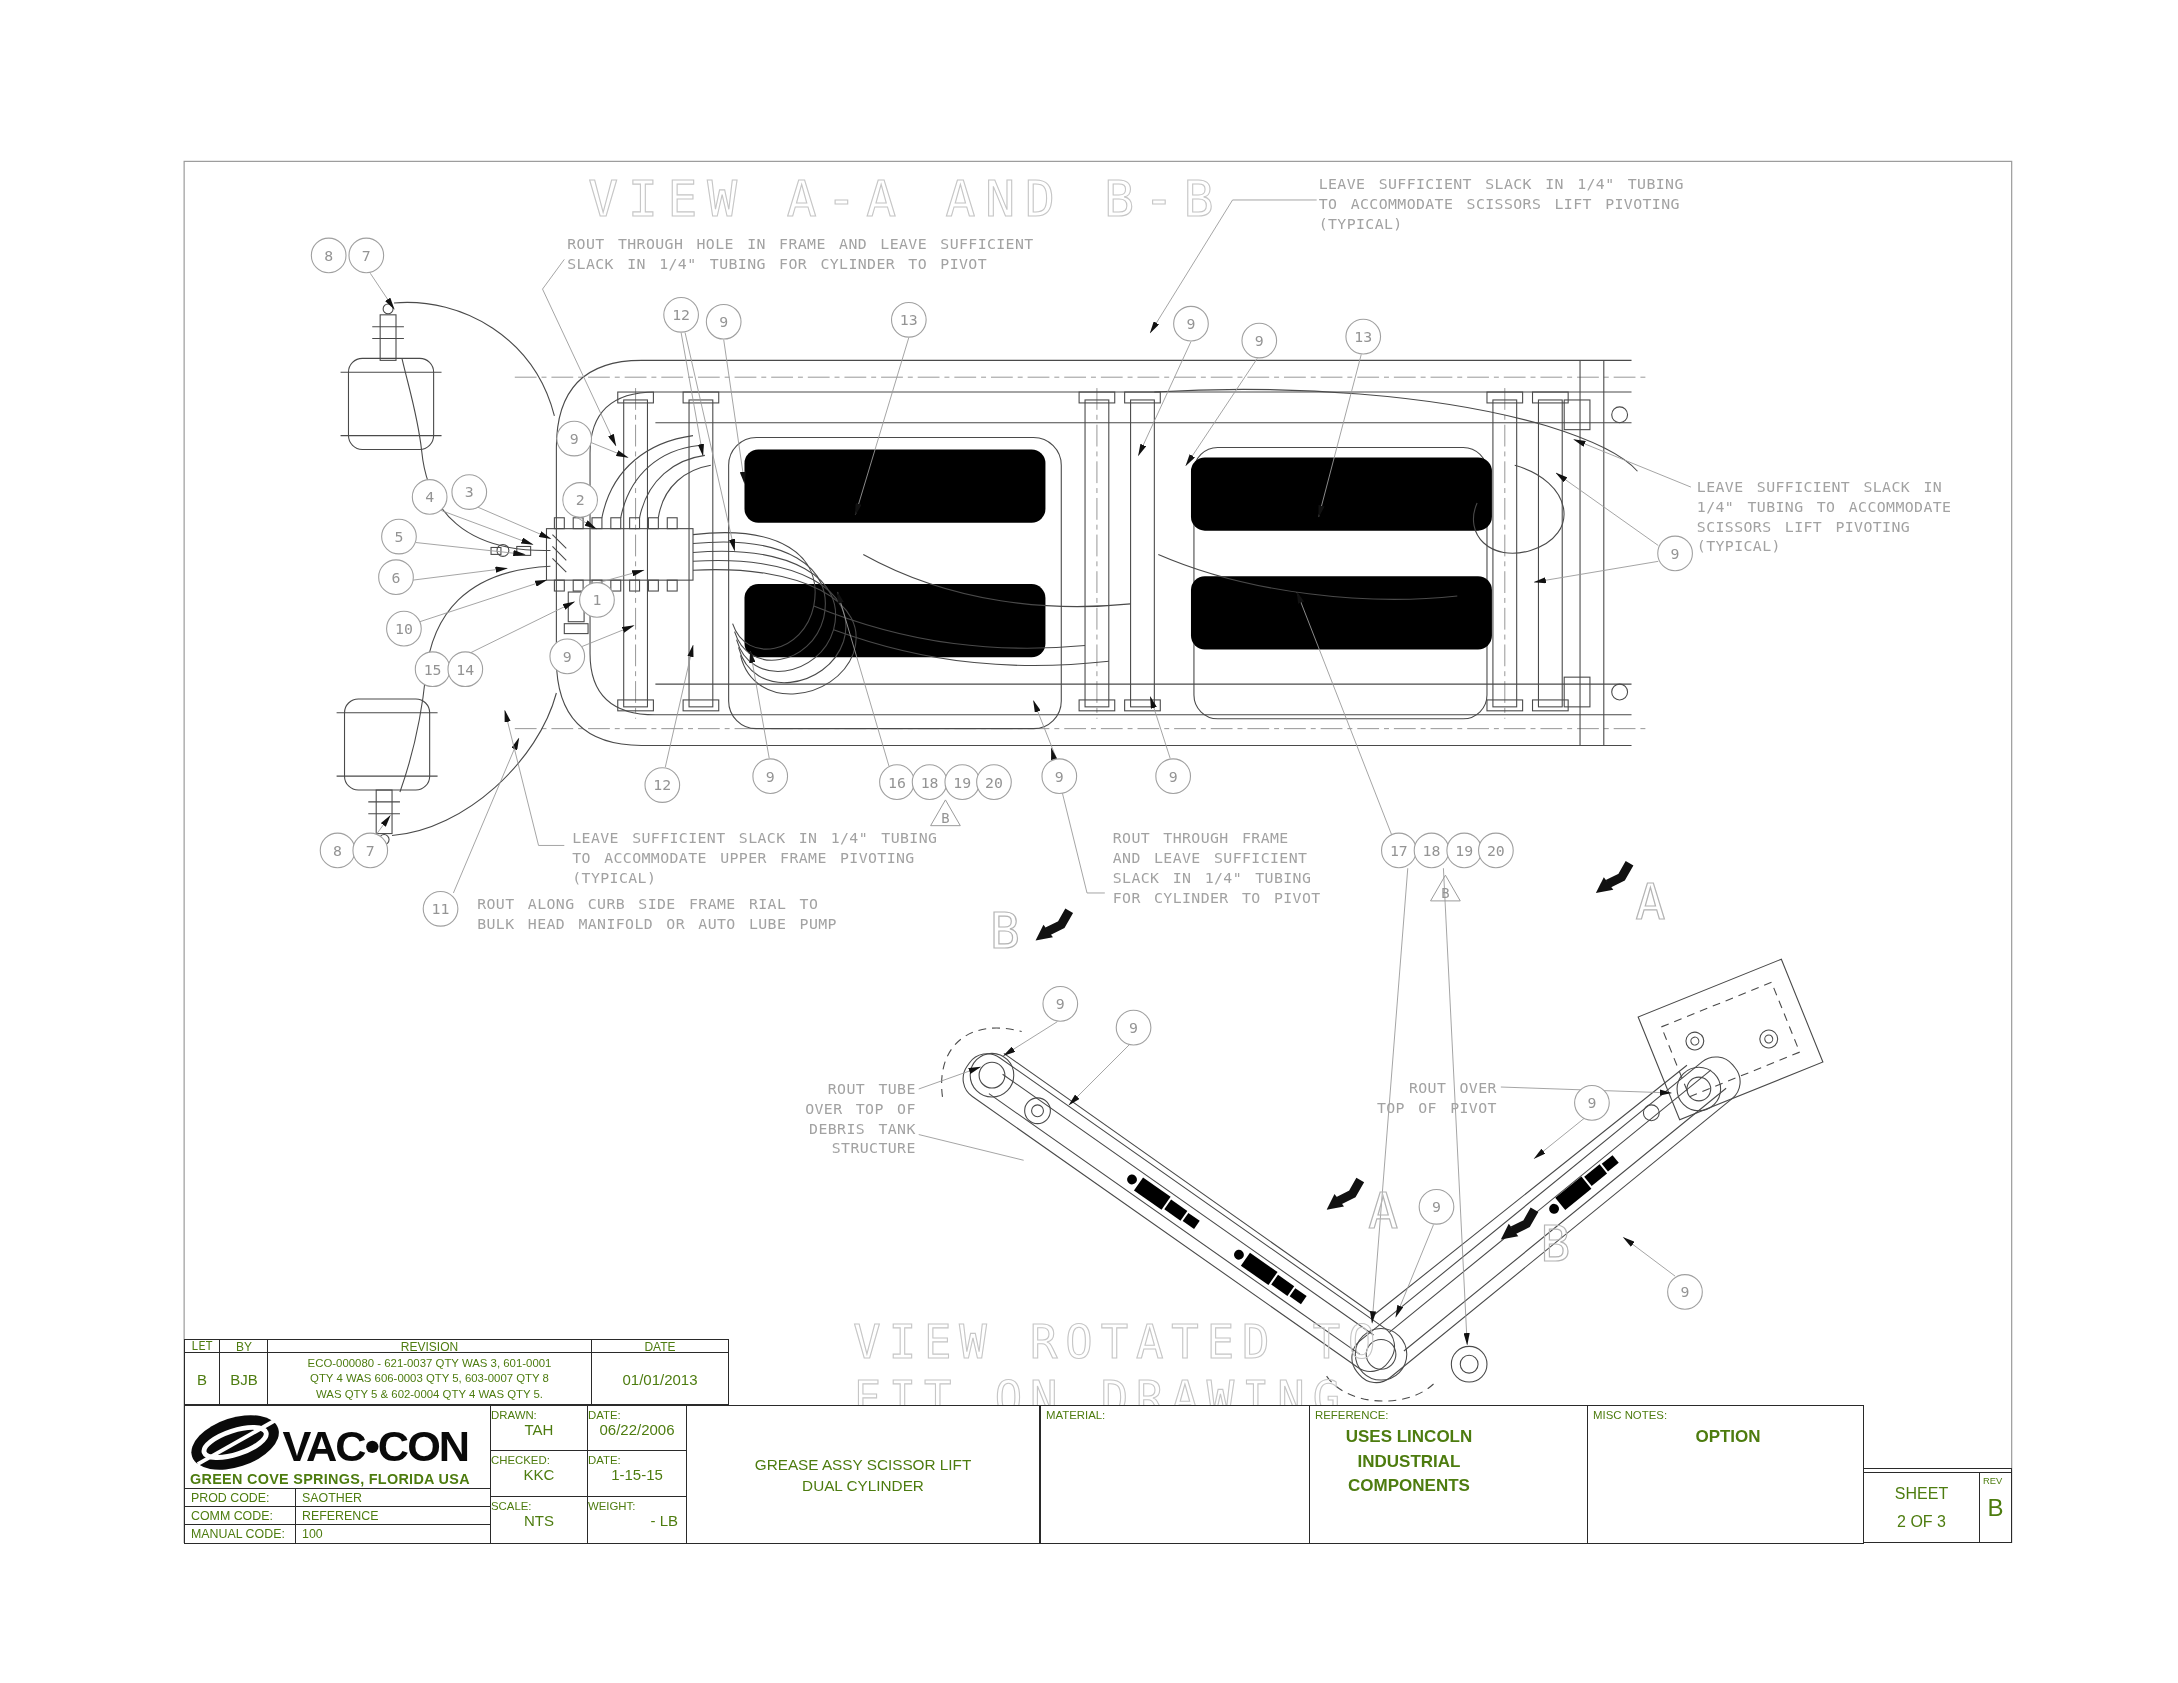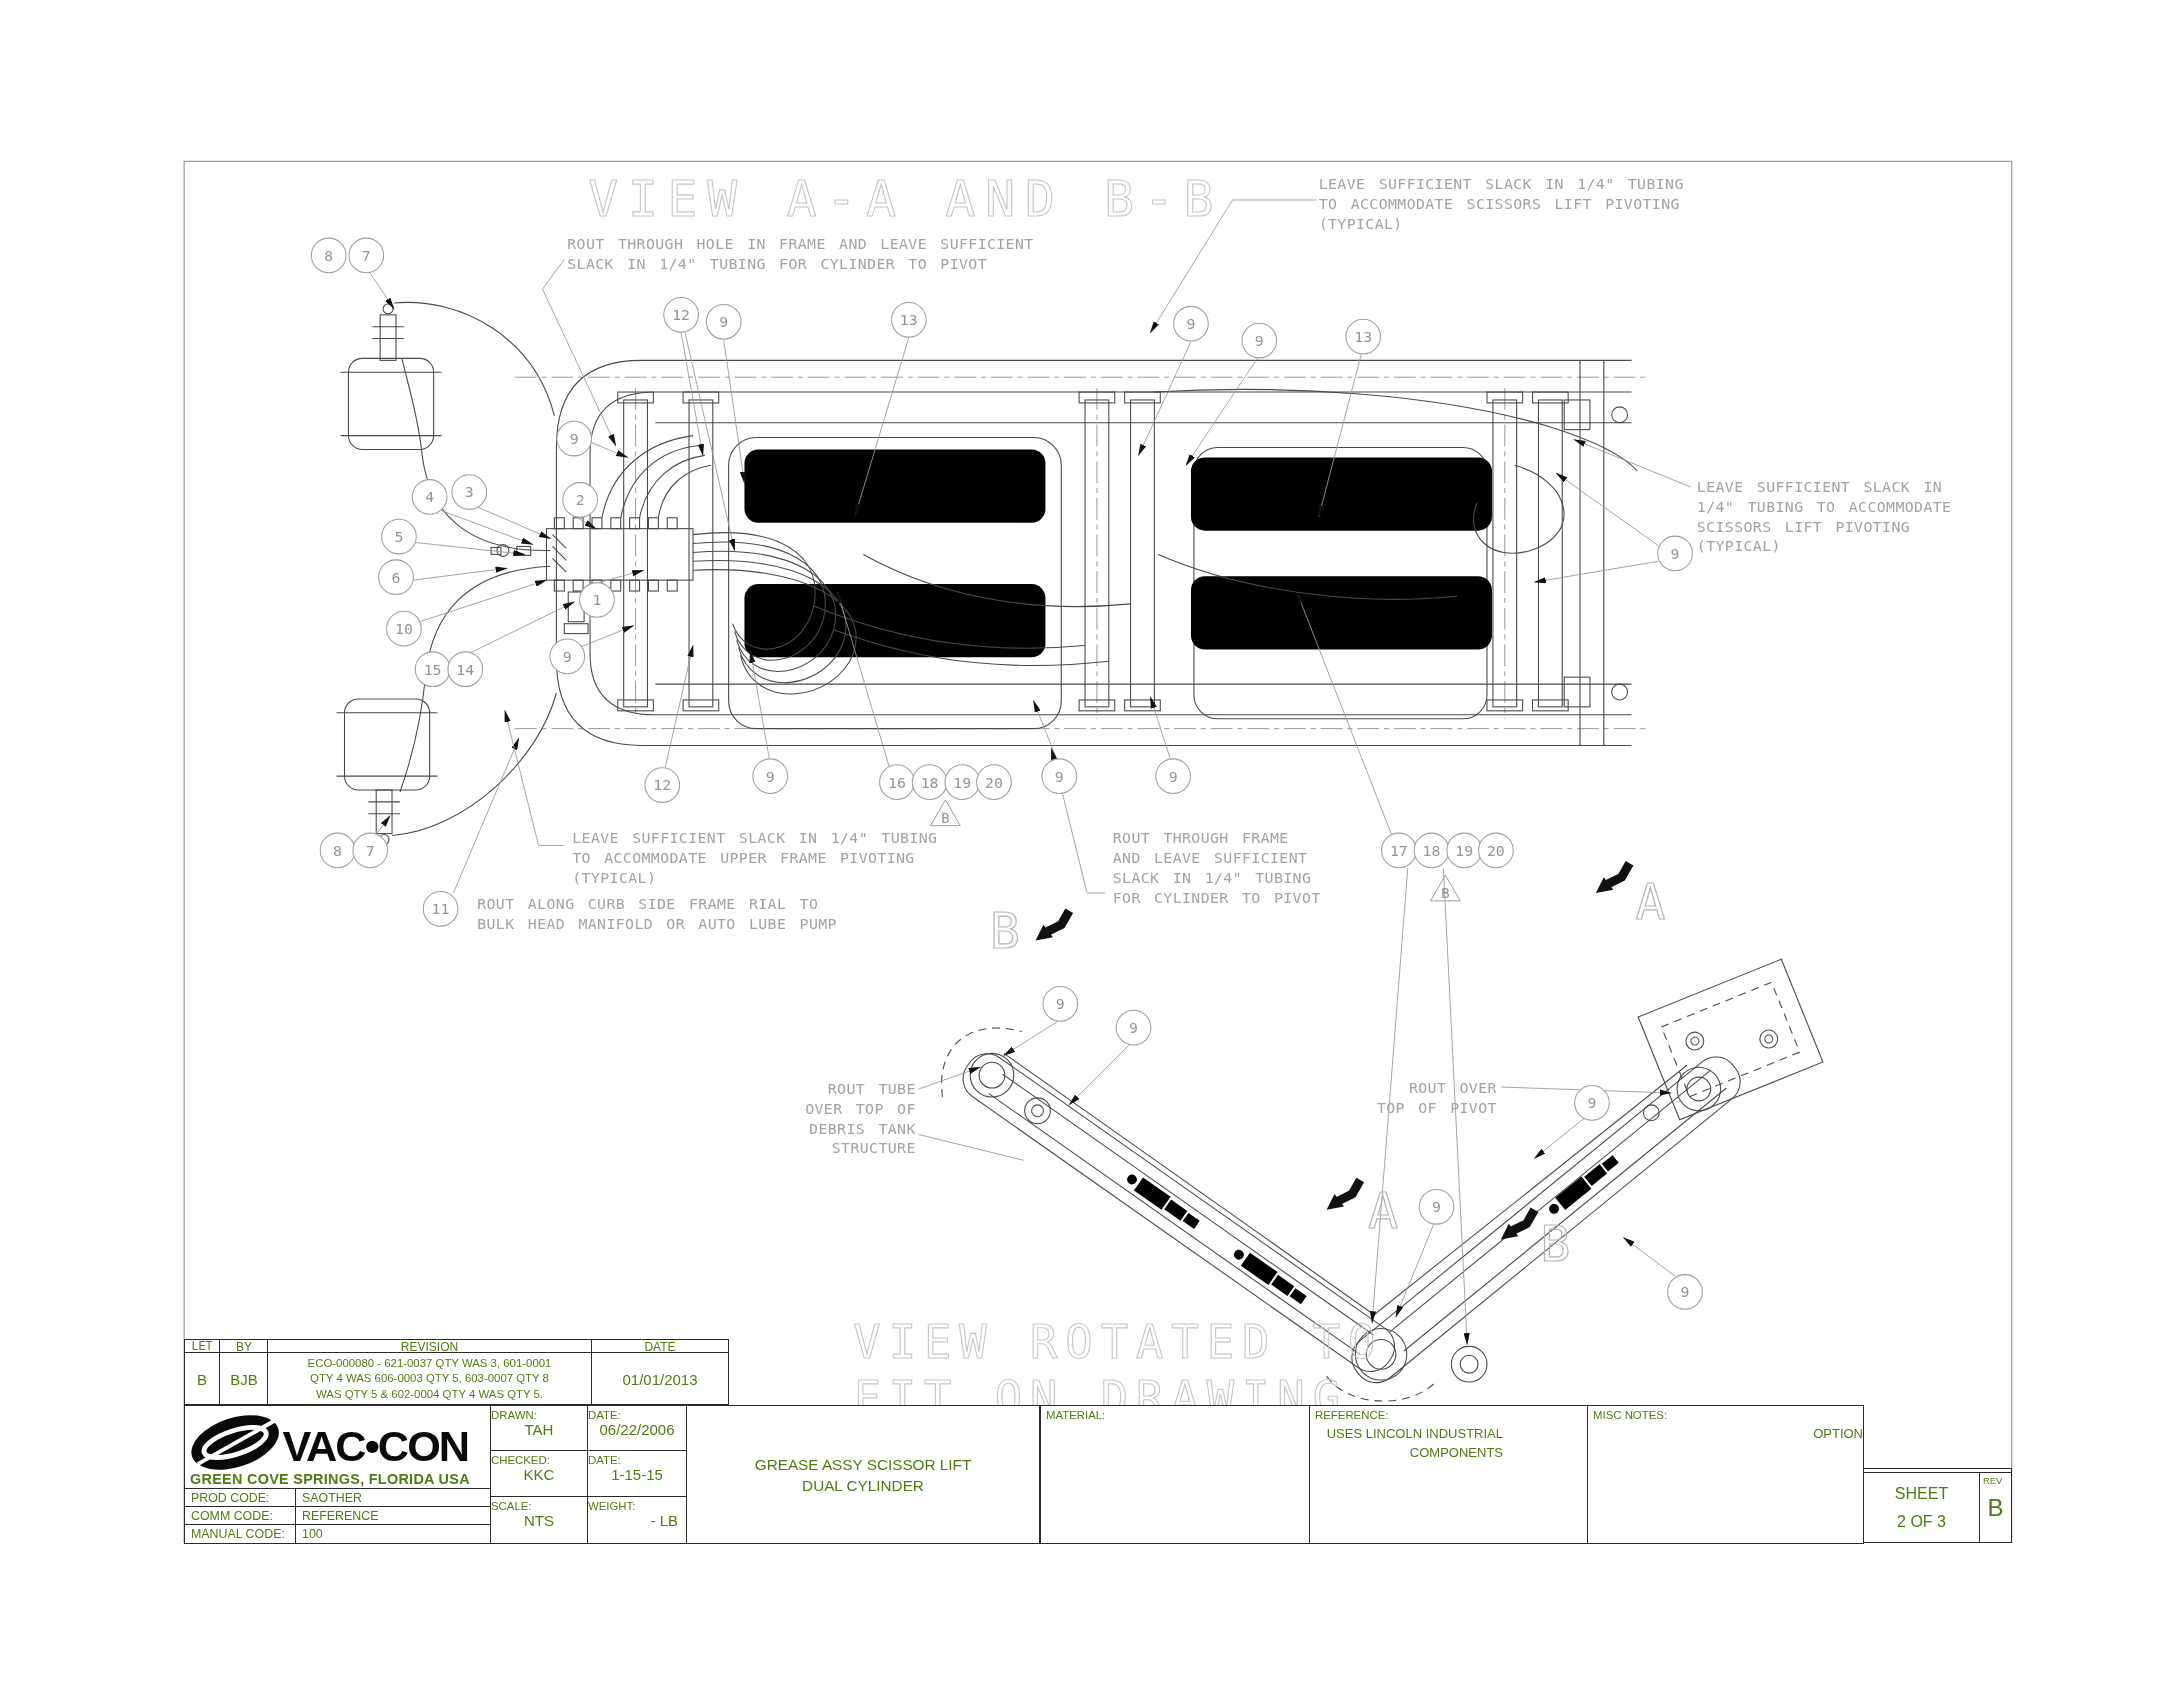--- a/index.html
+++ b/index.html
@@ -22,21 +22,21 @@
   .secarrow-tail{stroke:#111;stroke-width:9;fill:none;}
 
   
   .cell{position:absolute;border:1px solid #2a2a2a;box-sizing:border-box;background:#fff;}
   .hdr{font-size:12px;text-align:center;}
   .lblsm{font-size:11.4px;padding-top:3px;}
   .val{font-size:15px;text-align:center;}
   .codes-label{font-size:12.4px;padding:2px 0 0 6px;}
   .codes-value{font-size:12.4px;padding:2px 0 0 6px;}
   .topleftlbl{font-size:11.4px;padding:3px 0 0 5px;text-align:left;}
-  .blockval{font-size:13px;padding:4px 0 0 5px;text-align:right;line-height:1.45;}
+  .blockval{font-size:17px;padding:4px 0 0 5px;text-align:center;line-height:1.45;font-weight:bold;}
   .rev-desc{font-size:11.4px;text-align:center;line-height:1.35;padding-top:3px;}
 </style>
 </head>
 <body>
 
 <div class="sheet">
 
 <svg class="drawing" width="2178" height="1683" viewBox="0 0 2200 1700">
   <defs>
     <marker id="arr" viewBox="0 0 12 6" refX="11" refY="3" markerWidth="14" markerHeight="7" orient="auto">

